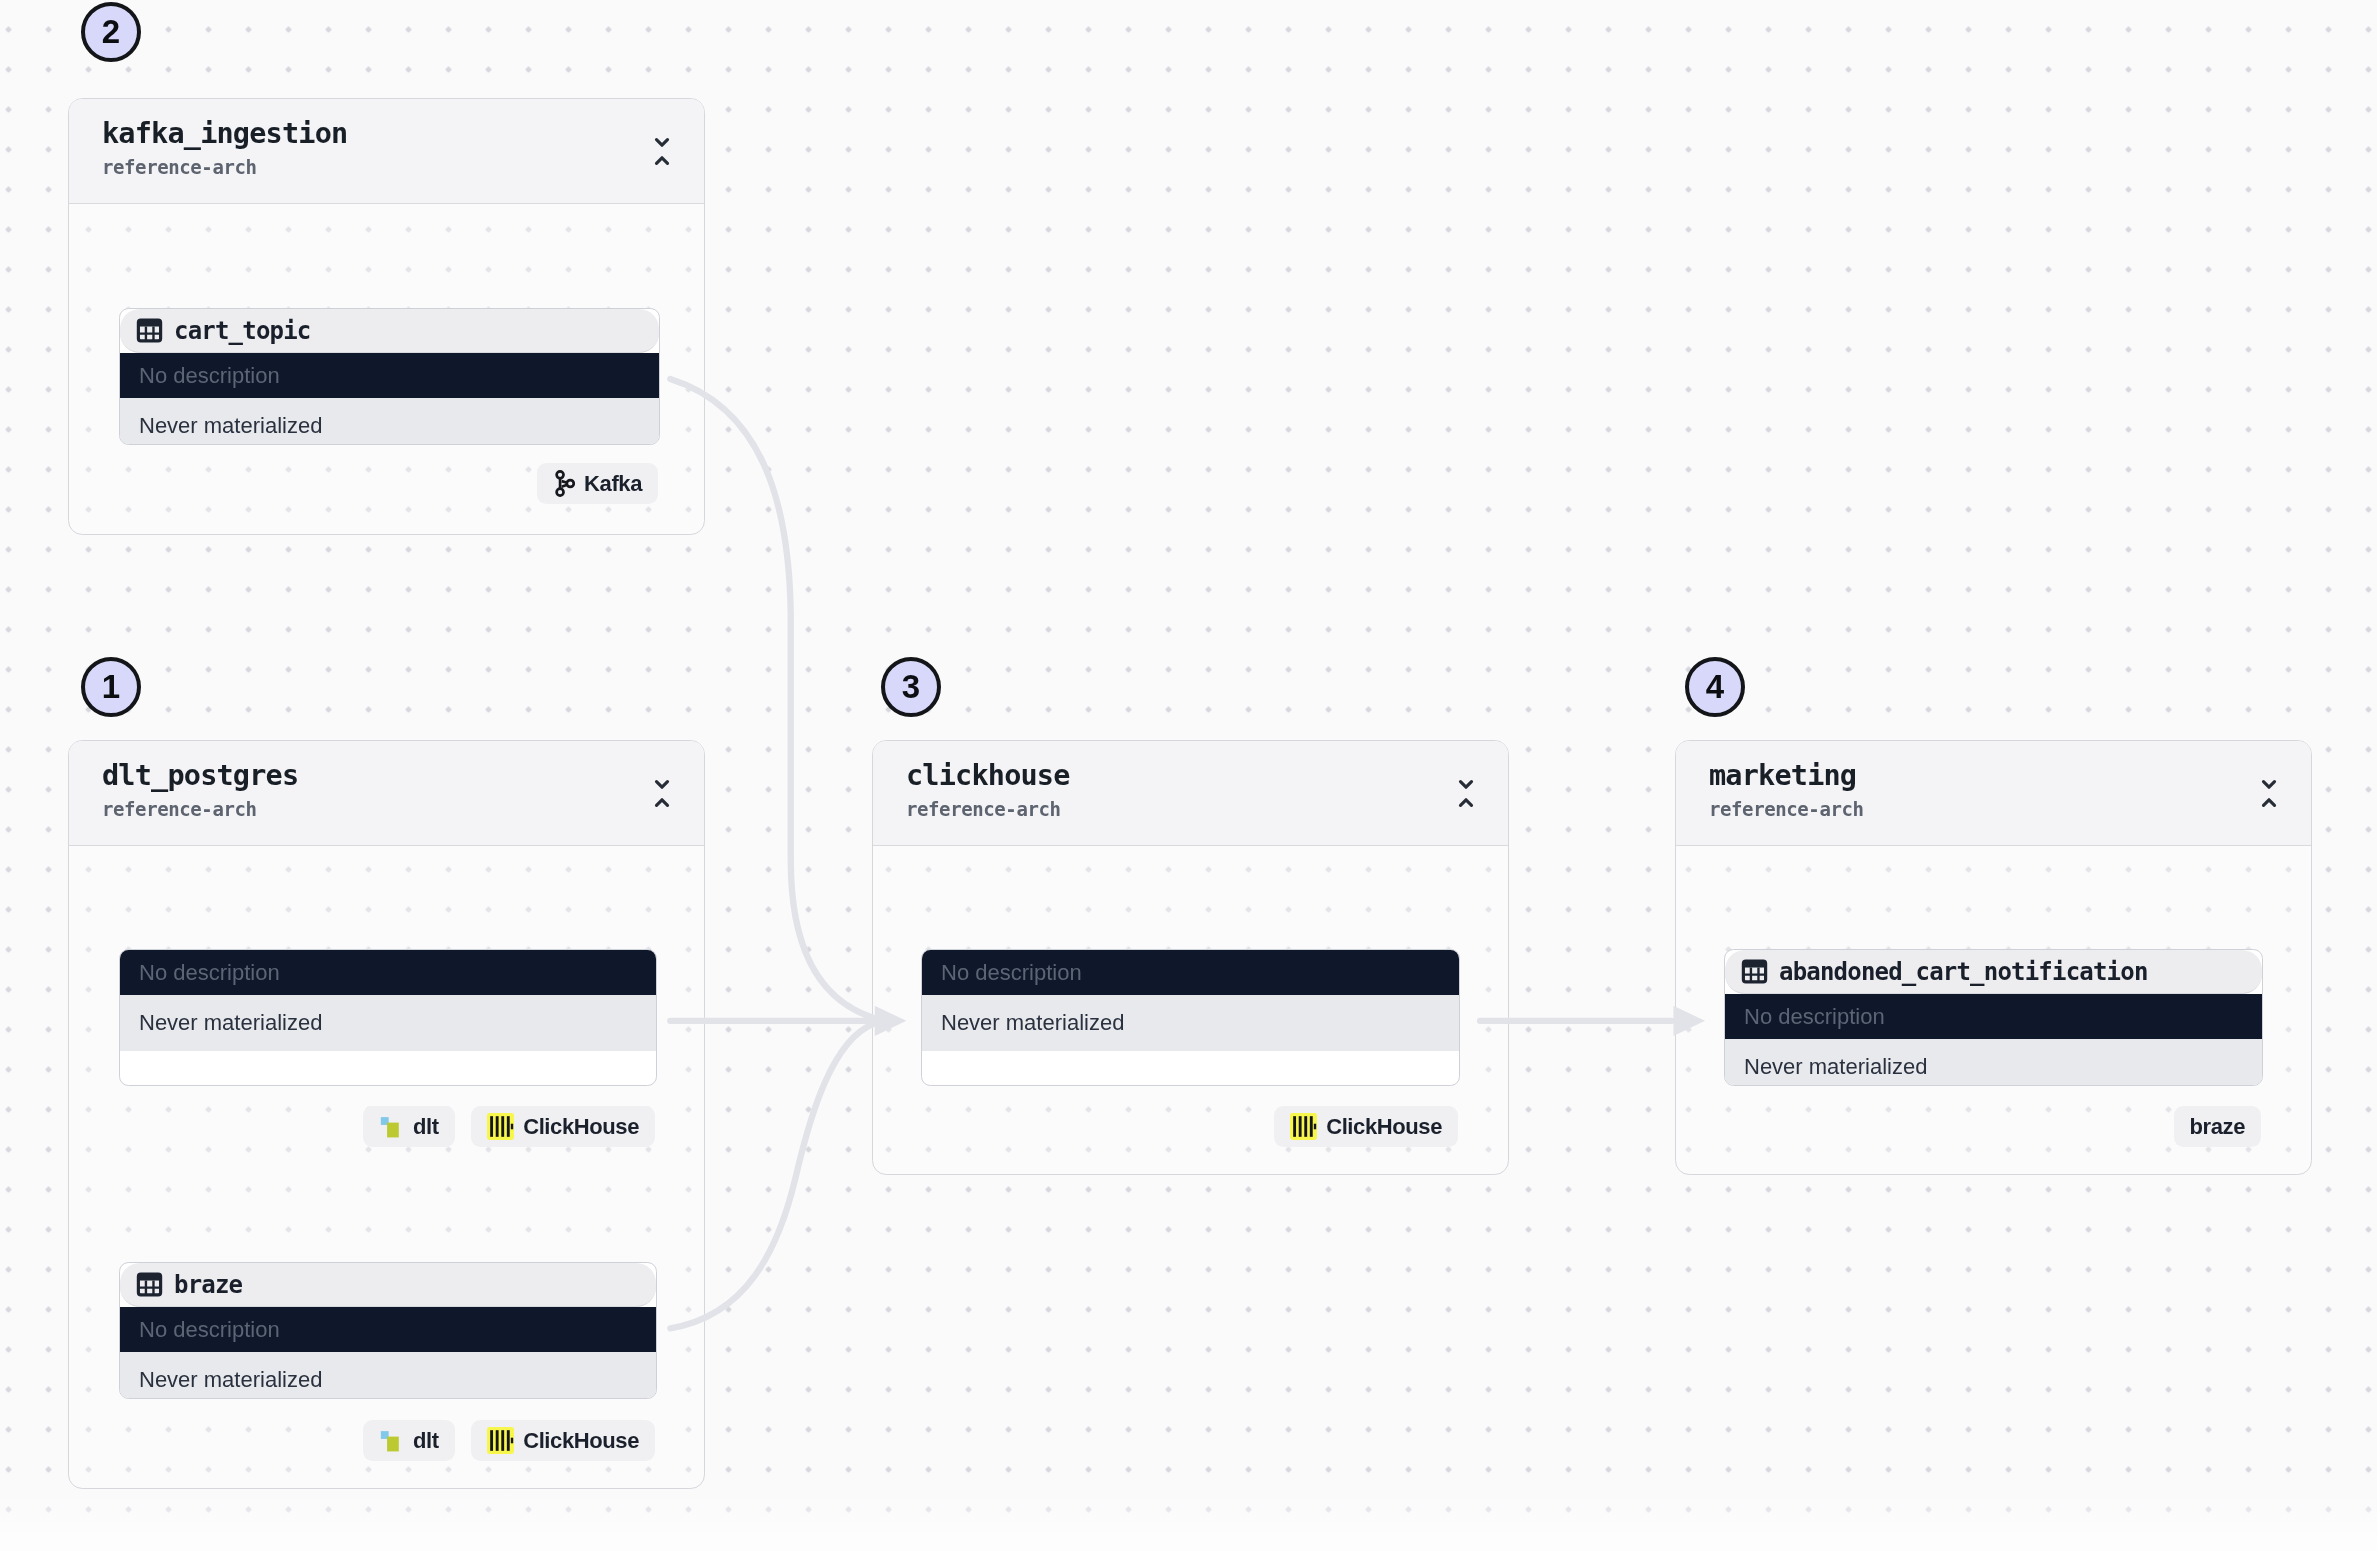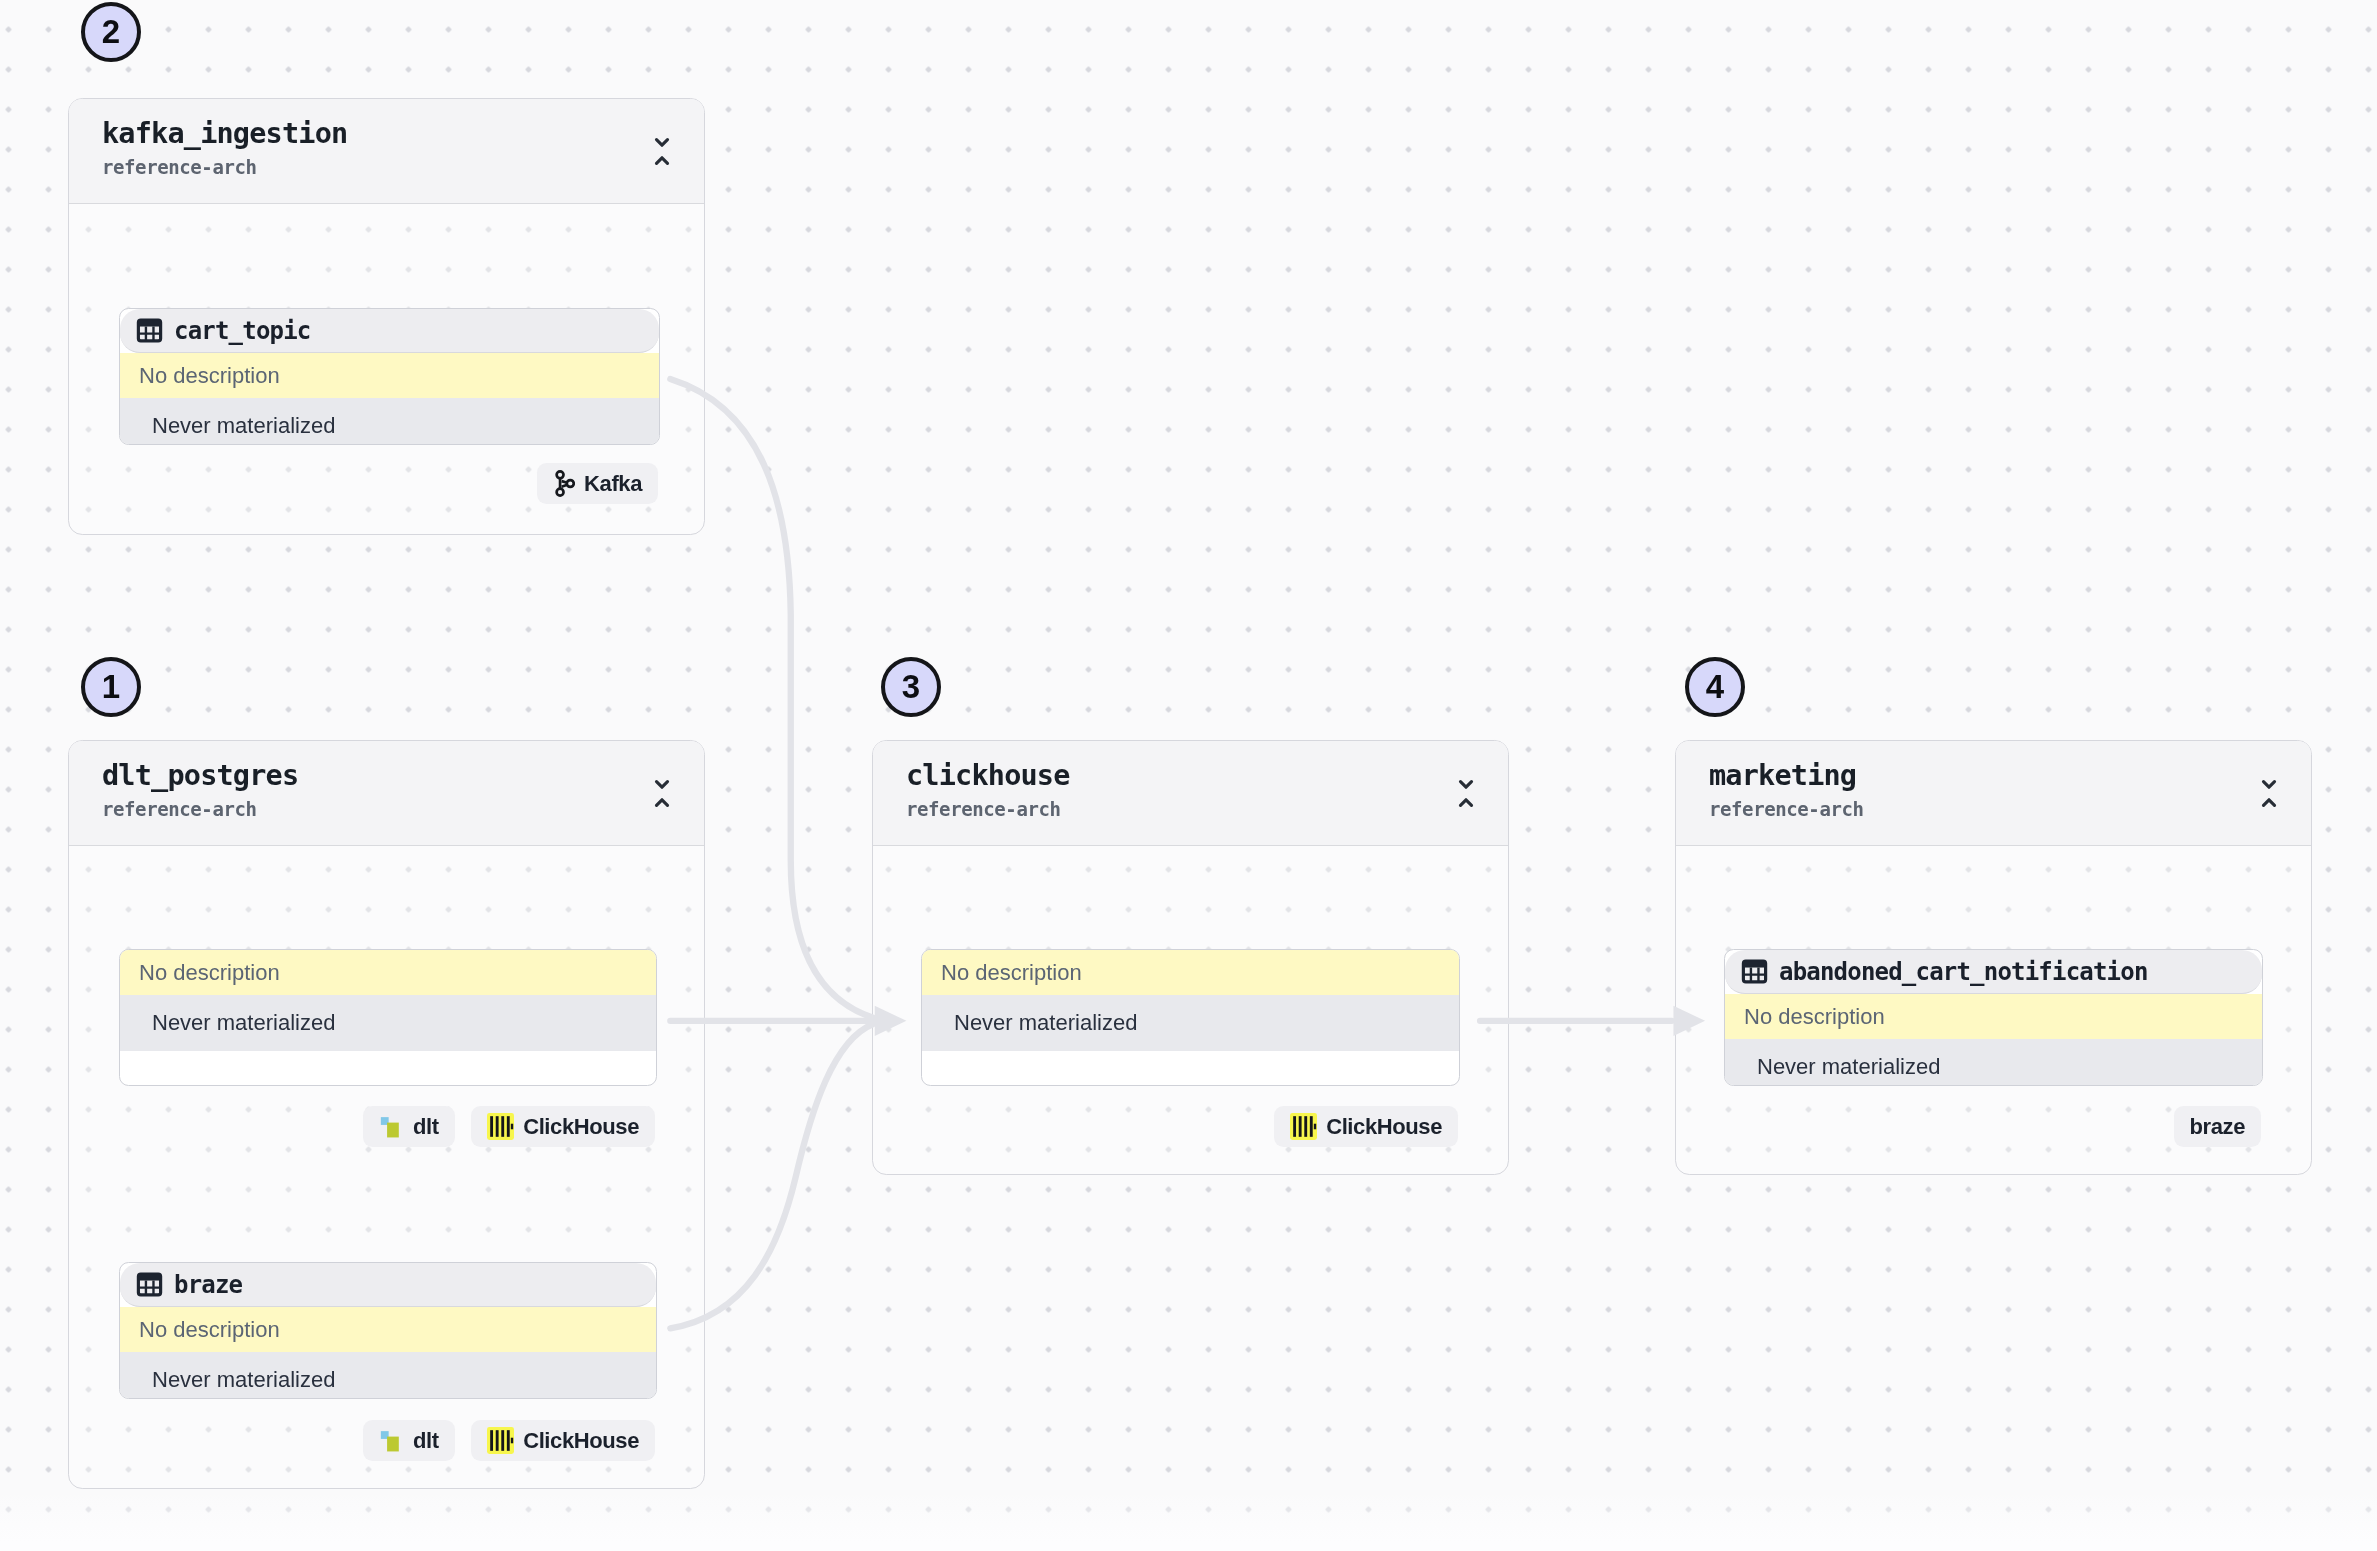--- a/index.html
+++ b/index.html
@@ -51,26 +51,26 @@
     position:absolute;border:1.6px solid #cfd1d8;border-radius:9.5px;
     overflow:hidden;background:#fff;box-sizing:border-box;
   }
   .a-head{
     height:44px;background:#ededf0;border-bottom:1.6px solid #d8d9de;
     display:flex;align-items:center;padding-left:16px;gap:11px;
     font-family:"DejaVu Sans Mono",monospace;font-size:24px;font-weight:700;
     color:#1a202b;letter-spacing:-0.8px;box-sizing:border-box;border-radius:20px;
   }
   .a-desc{
-    height:45px;background:#fef9c3;display:flex;align-items:center;
+    height:45px;background:#0f172a;display:flex;align-items:center;
     padding-left:19px;font-size:22px;color:#5b6574;box-sizing:border-box;
   }
   .a-status{
     height:56px;background:#e8e9ed;display:flex;align-items:center;
-    padding-left:32px;font-size:22px;color:#29303e;box-sizing:border-box;
+    padding-left:19px;font-size:22px;color:#29303e;box-sizing:border-box;
   }
   
   .tagrow{position:absolute;display:flex;gap:16px;justify-content:flex-end;}
   .pill{
     height:41px;border-radius:9.5px;background:#f0f0f3;
     display:inline-flex;align-items:center;gap:9.5px;padding:0 16px;
     font-size:22px;font-weight:700;color:#1b212c;letter-spacing:-0.4px;
     cursor:pointer;
   }
   

